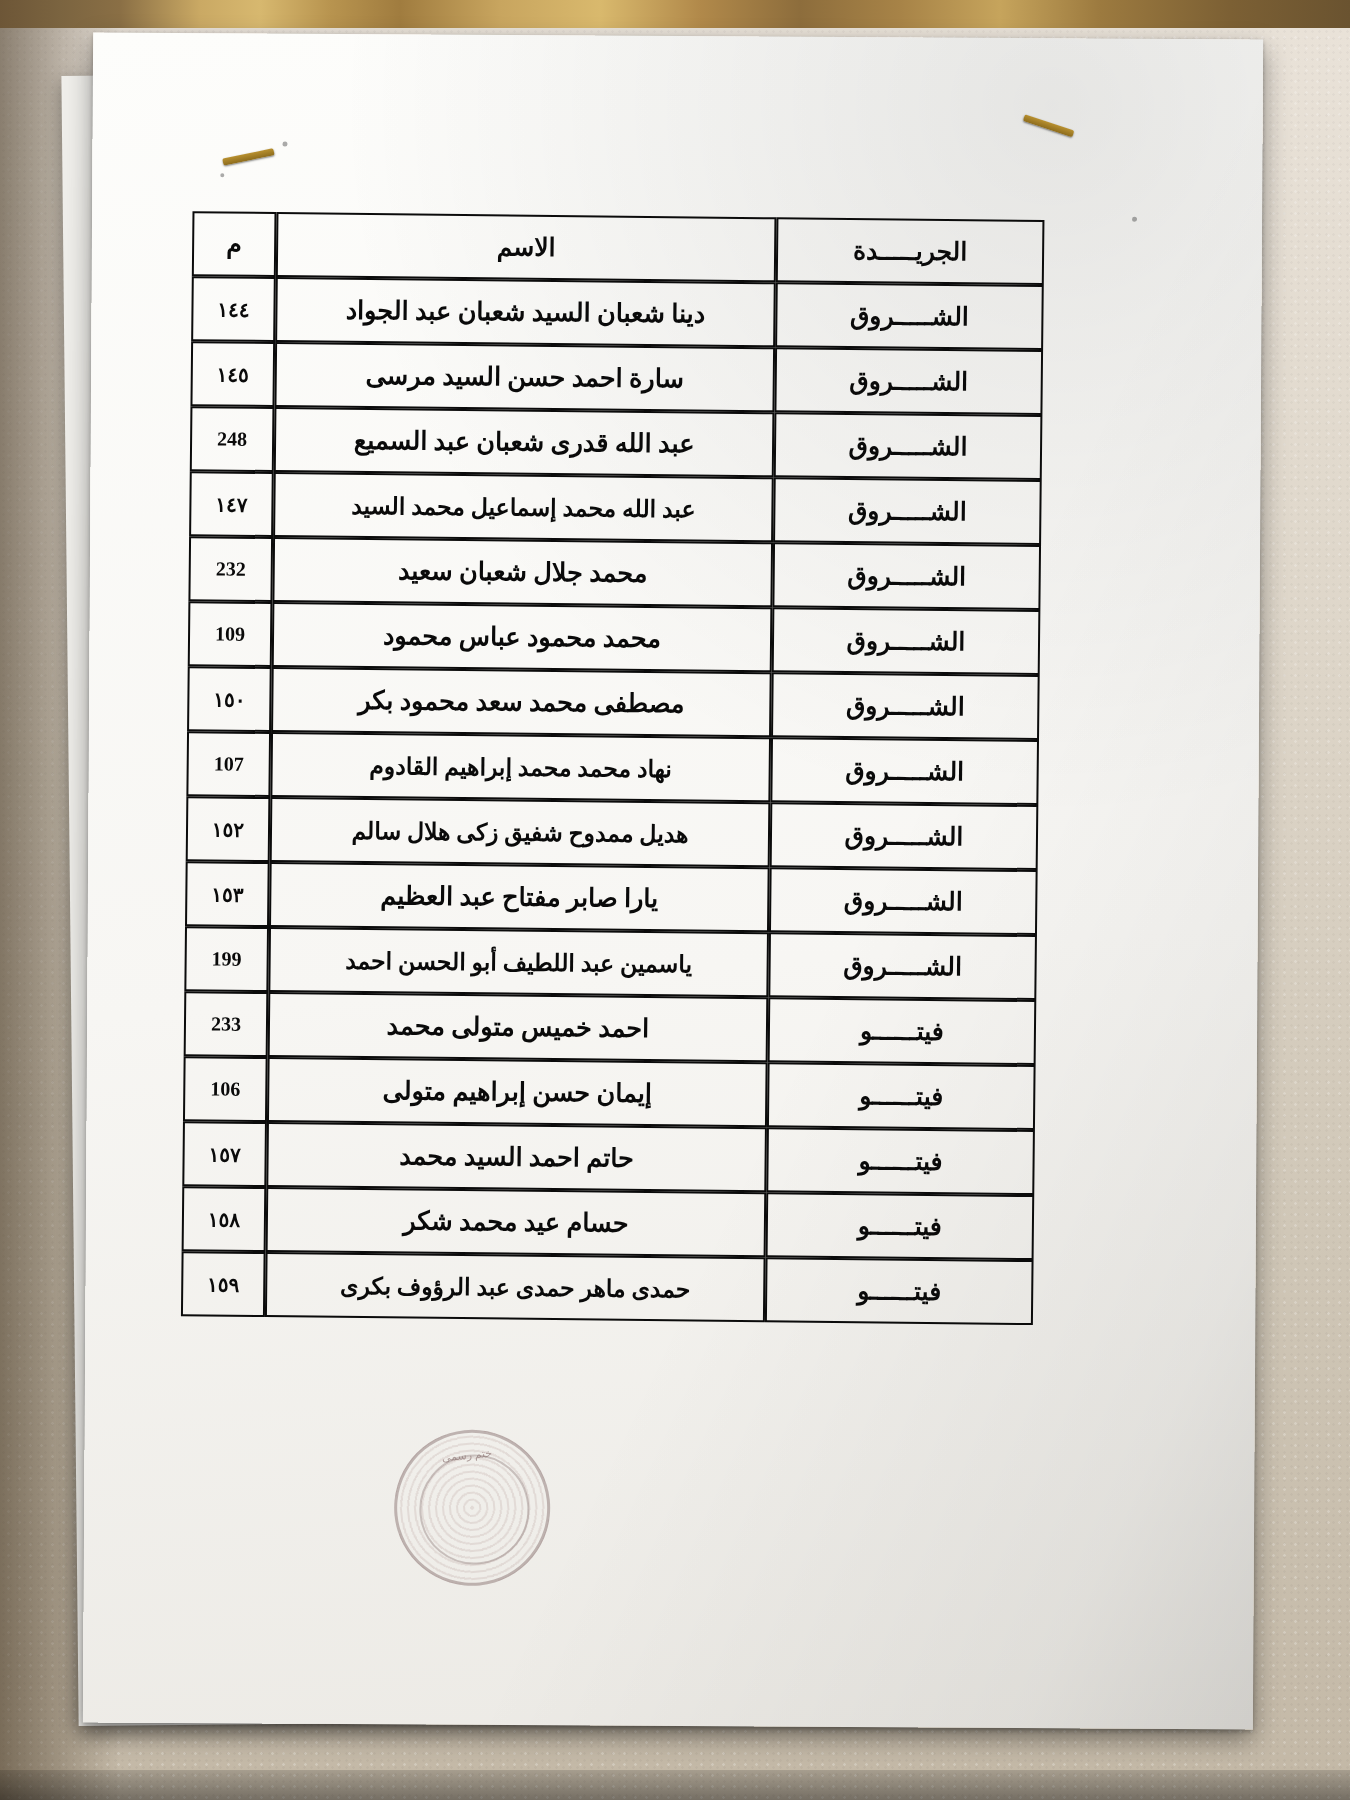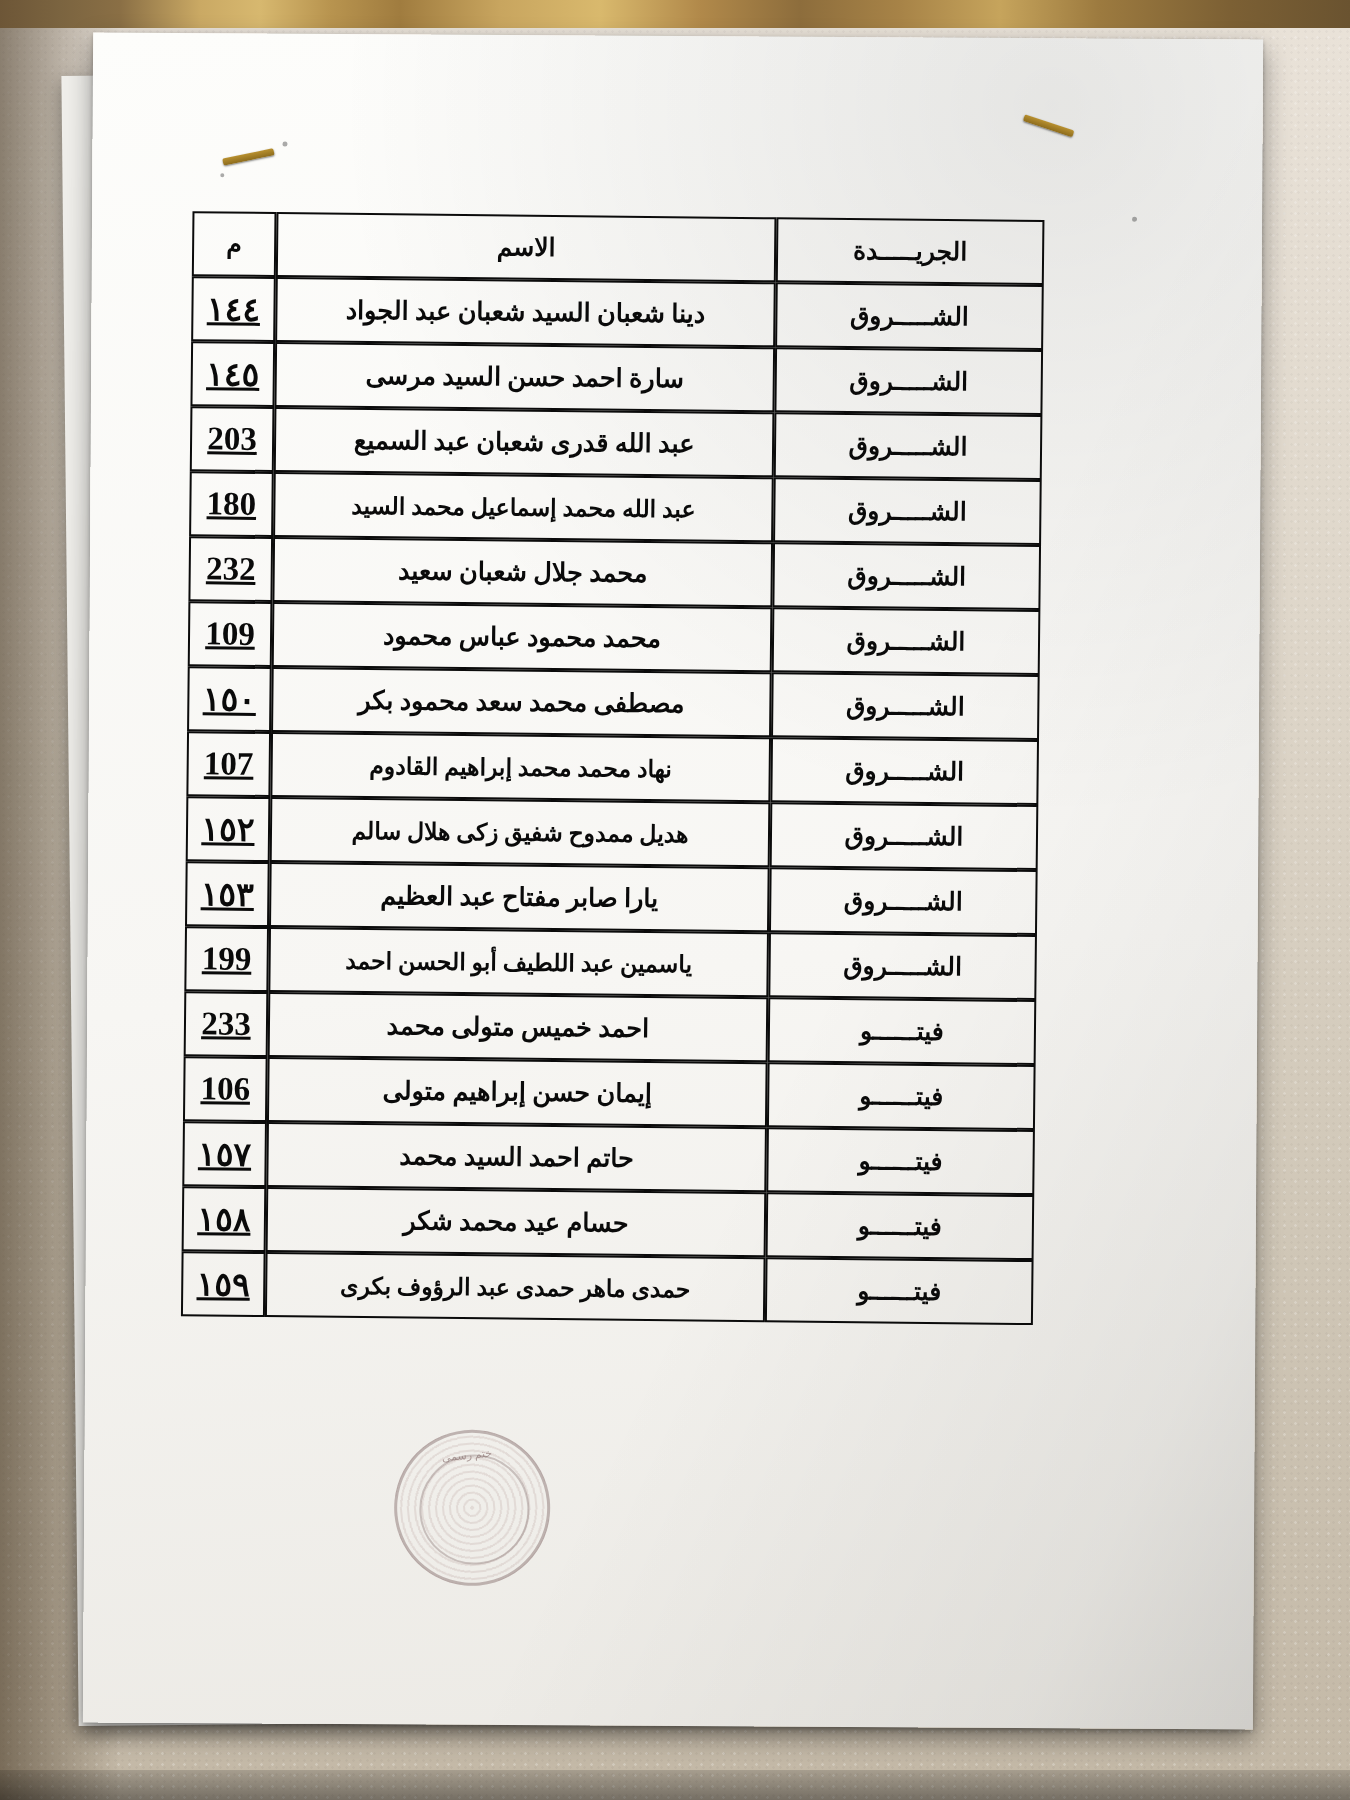--- a/index.html
+++ b/index.html
@@ -128,21 +128,21 @@
     text-align: center;
     font-weight: 700;
     color: #0a0a0a;
     background: transparent;
   }
   .col-num   { width: 84px; }
   .col-name  { width: 500px; }
   .col-paper { width: 268px; }
 
   .hdr { font-size: 25px; letter-spacing: 0; height: 58px; }
-  .cell-num   { font-size: 33px; text-decoration: underline; }
+  .cell-num   { font-size: 20px; }
   .cell-name  { font-size: 25.5px; padding: 0 8px; white-space: nowrap; }
   .cell-paper { font-size: 25px; letter-spacing: 0; }
   .cell-name.tight { font-size: 23.5px; }
 
   
   .stamp {
     position: absolute;
     left: 310px;
     top: 1395px;
     width: 150px;
@@ -223,26 +223,26 @@
             <td class="cell-num">١٤٤</td>
           </tr>
           <tr>
             <td class="cell-paper">الشـــــروق</td>
             <td class="cell-name">سارة احمد حسن السيد مرسى</td>
             <td class="cell-num">١٤٥</td>
           </tr>
           <tr>
             <td class="cell-paper">الشـــــروق</td>
             <td class="cell-name">عبد الله قدرى شعبان عبد السميع</td>
-            <td class="cell-num">203</td>
+            <td class="cell-num">248</td>
           </tr>
           <tr>
             <td class="cell-paper">الشـــــروق</td>
             <td class="cell-name tight">عبد الله محمد إسماعيل محمد السيد</td>
-            <td class="cell-num">180</td>
+            <td class="cell-num">١٤٧</td>
           </tr>
           <tr>
             <td class="cell-paper">الشـــــروق</td>
             <td class="cell-name">محمد جلال شعبان سعيد</td>
             <td class="cell-num">232</td>
           </tr>
           <tr>
             <td class="cell-paper">الشـــــروق</td>
             <td class="cell-name">محمد محمود عباس محمود</td>
             <td class="cell-num">109</td>

